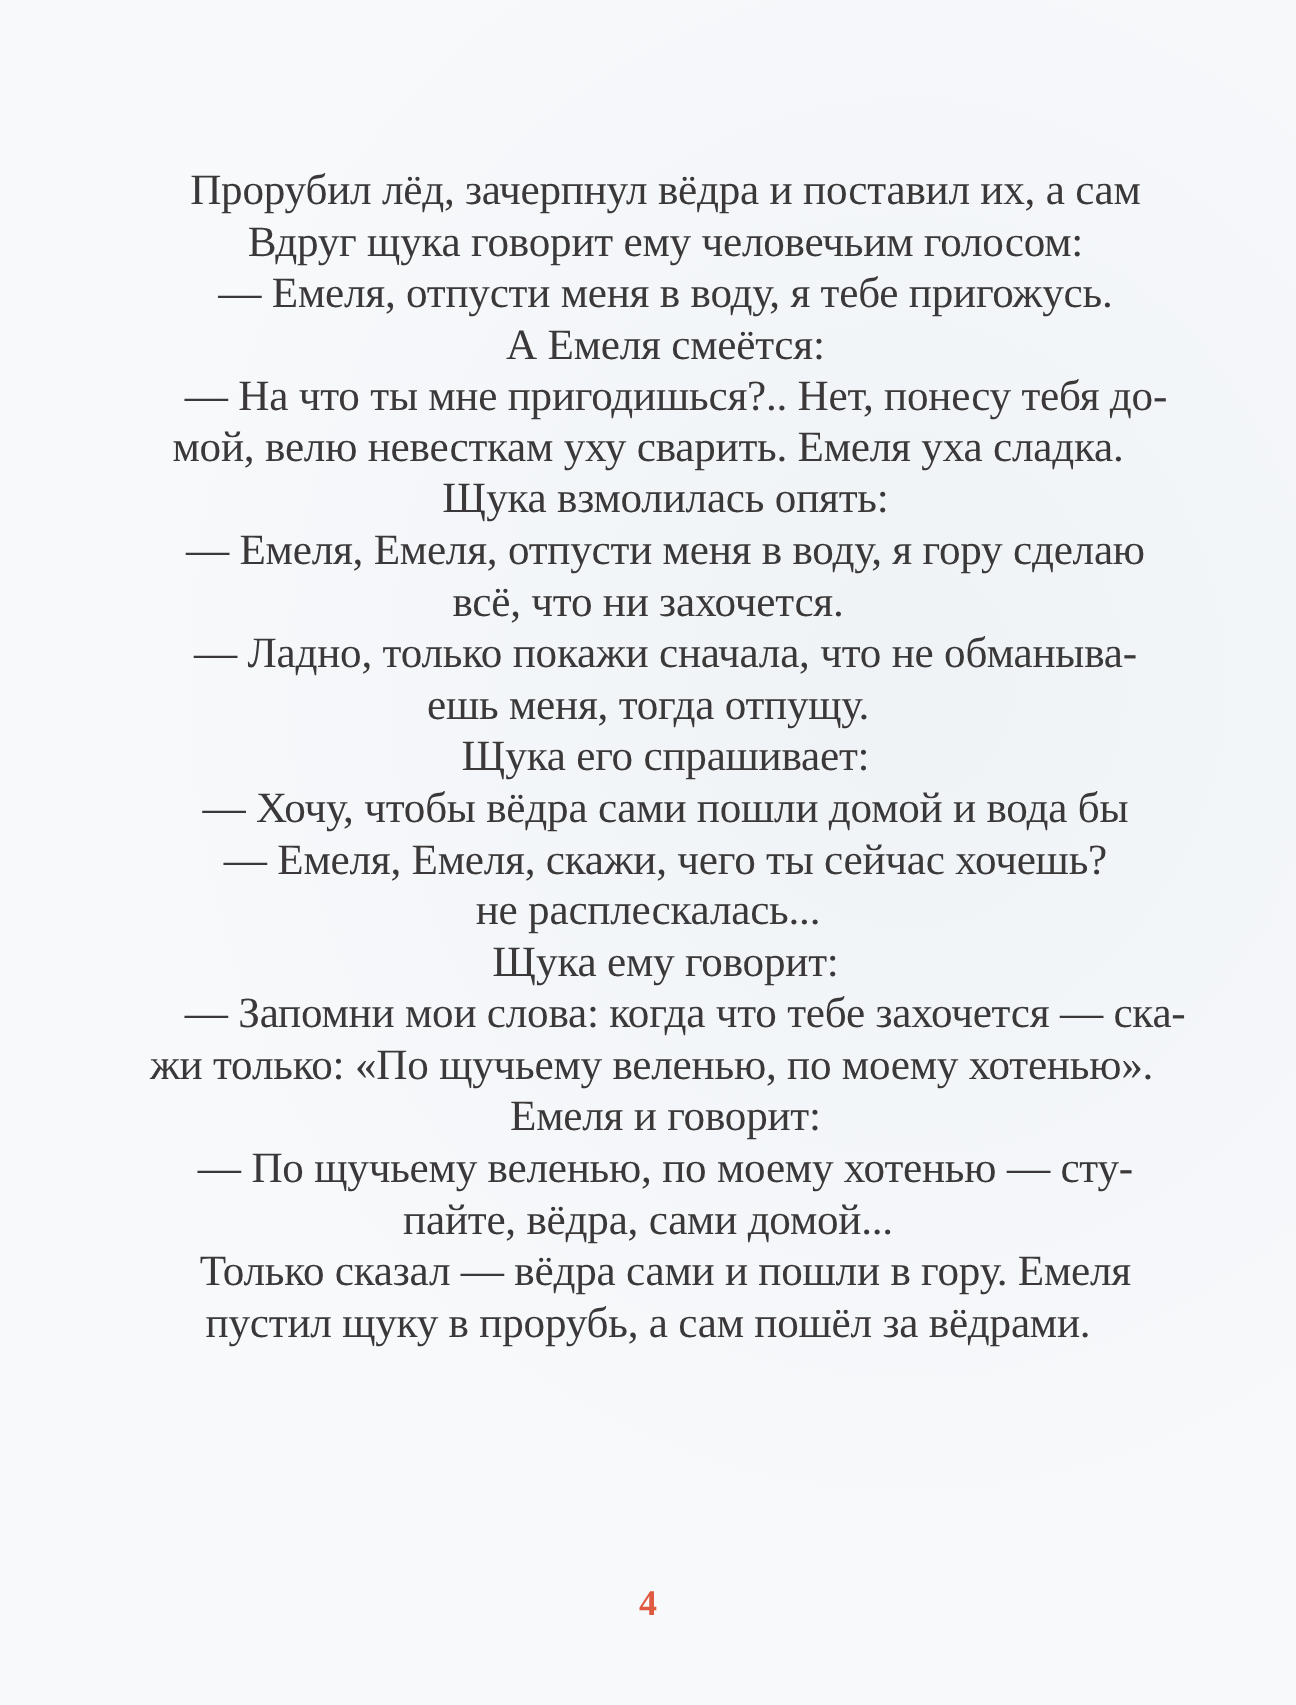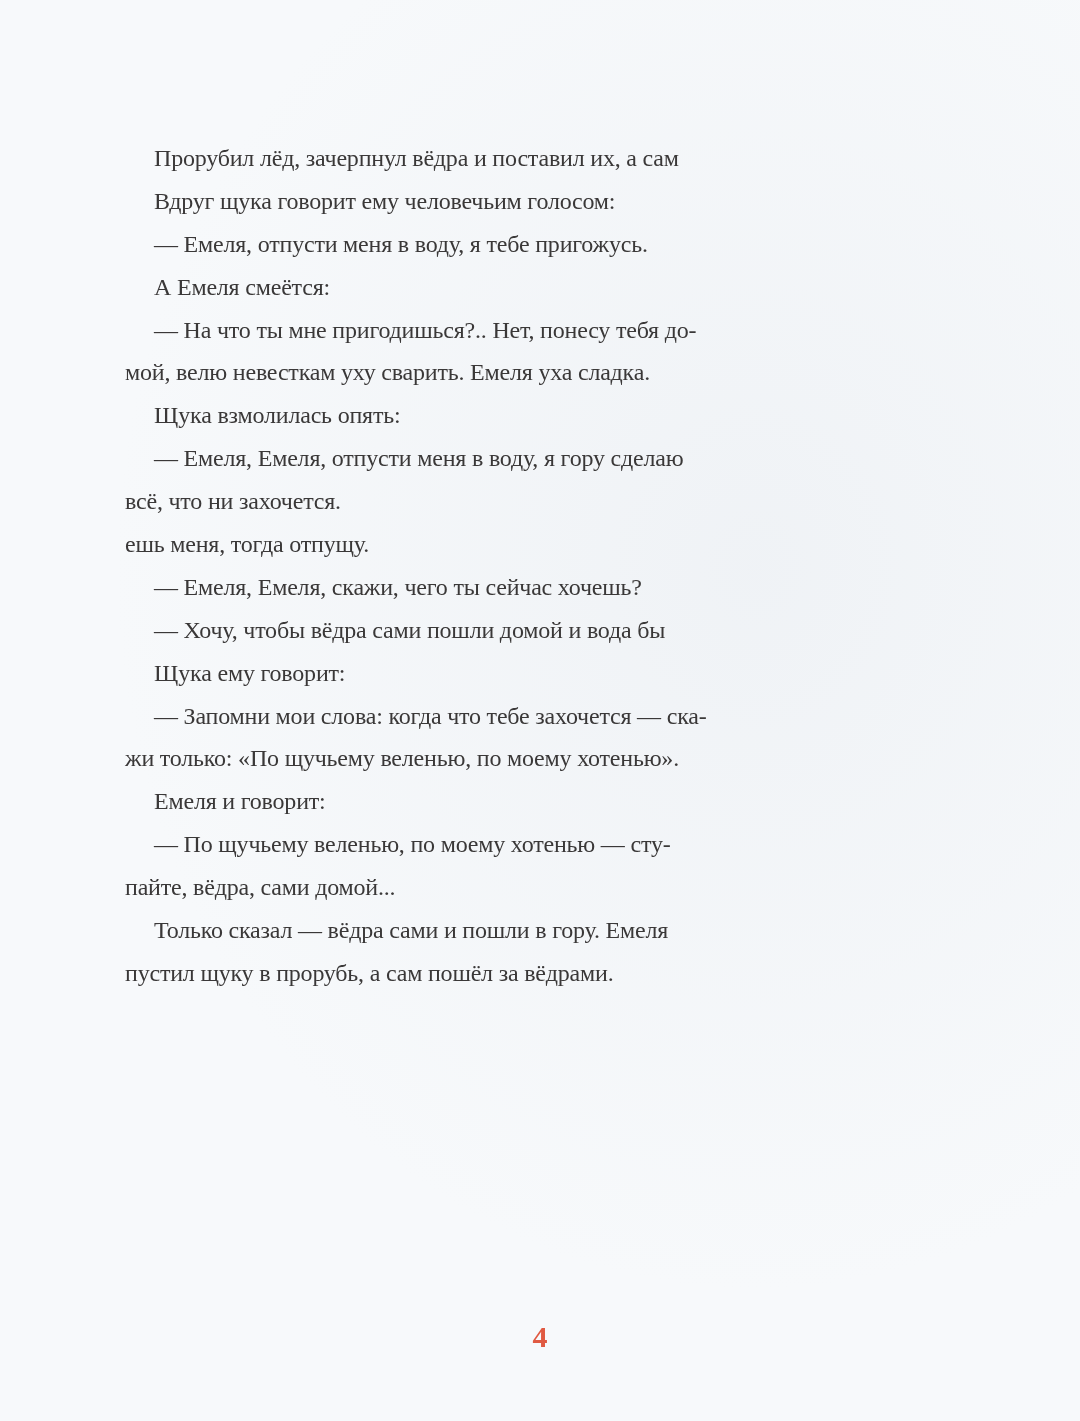--- a/index.html
+++ b/index.html
@@ -20,23 +20,24 @@
     }
     .text-block {
       position: absolute;
       left: 125px;
       top: 137px;
       width: 830px;
     }
     .line {
       height: 42.9px;
       line-height: 42.9px;
-      font-size: 24px;
+      font-size: 36px;
       white-space: nowrap;
       letter-spacing: -0.2px;
+      text-align: center;
     }
     .line.indent { padding-left: 29px; }
     .page-number {
       position: absolute;
       left: 0; width: 1080px;
       top: 1320px;
       text-align: center;
       font-size: 30px;
       font-weight: bold;
       color: #e05a42;
@@ -49,23 +50,26 @@
   <div class="text-block">
     <div class="line indent">Прорубил лёд, зачерпнул вёдра и поставил их, а сам</div>
     <div class="line indent">Вдруг щука говорит ему человечьим голосом:</div>
     <div class="line indent">— Емеля, отпусти меня в воду, я тебе пригожусь.</div>
     <div class="line indent">А Емеля смеётся:</div>
     <div class="line indent">— На что ты мне пригодишься?.. Нет, понесу тебя до-</div>
     <div class="line">мой, велю невесткам уху сварить. Емеля уха сладка.</div>
     <div class="line indent">Щука взмолилась опять:</div>
     <div class="line indent">— Емеля, Емеля, отпусти меня в воду, я гору сделаю</div>
     <div class="line">всё, что ни захочется.</div>
+    <div class="line indent">— Ладно, только покажи сначала, что не обманыва-</div>
     <div class="line">ешь меня, тогда отпущу.</div>
+    <div class="line indent">Щука его спрашивает:</div>
+    <div class="line indent">— Хочу, чтобы вёдра сами пошли домой и вода бы</div>
     <div class="line indent">— Емеля, Емеля, скажи, чего ты сейчас хочешь?</div>
-    <div class="line indent">— Хочу, чтобы вёдра сами пошли домой и вода бы</div>
+    <div class="line">не расплескалась...</div>
     <div class="line indent">Щука ему говорит:</div>
     <div class="line indent">— Запомни мои слова: когда что тебе захочется — ска-</div>
     <div class="line">жи только: «По щучьему веленью, по моему хотенью».</div>
     <div class="line indent">Емеля и говорит:</div>
     <div class="line indent">— По щучьему веленью, по моему хотенью — сту-</div>
     <div class="line">пайте, вёдра, сами домой...</div>
     <div class="line indent">Только сказал — вёдра сами и пошли в гору. Емеля</div>
     <div class="line">пустил щуку в прорубь, а сам пошёл за вёдрами.</div>
   </div>
 

